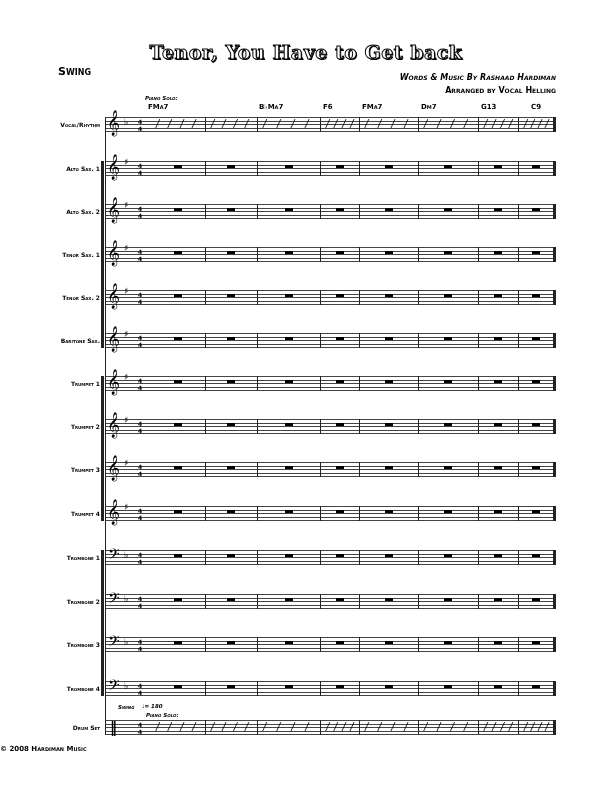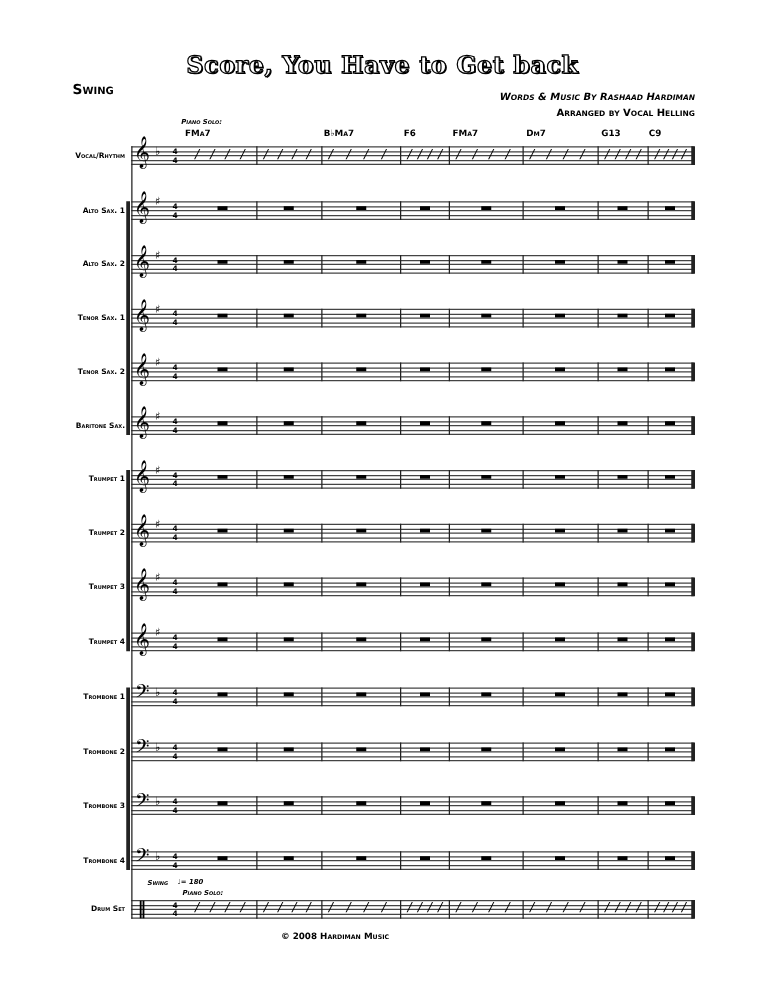--- a/index.html
+++ b/index.html
@@ -17,40 +17,40 @@
     .final { position:absolute; width:3px; background:#222; }
     .clef { position:absolute; font-family:"DejaVu Serif", serif; font-size:22px; line-height:1; }
     .acc { position:absolute; font-size:9px; font-family:"DejaVu Sans", sans-serif; line-height:1; }
     .ts { position:absolute; font-size:6px; font-weight:bold; line-height:7px; text-align:center; width:6px; }
     .rest { position:absolute; width:8px; height:3px; background:#000; }
     .slash { position:absolute; font-size:10px; font-style:italic; line-height:1; letter-spacing:5px; white-space:nowrap; }
     .chord { position:absolute; top:103px; font-size:7px; font-weight:bold; font-variant:small-caps; white-space:nowrap; }
     .small { font-size:5.5px; font-weight:bold; font-variant:small-caps; font-style:italic; }
     .bracket { position:absolute; width:3px; background:#222; }
     .sysline { position:absolute; width:1px; background:#222; }
-    .footer { left:0; width:536px; top:745px; text-align:center; font-size:7px; font-weight:bold; font-variant:small-caps; }
+    .footer { left:0; width:536px; top:745px; text-align:left; font-size:7px; font-weight:bold; font-variant:small-caps; }
   </style>
 </head>
 <body>
 
-<div class="abs title">Score, You Have to Get back</div>
+<div class="abs title">Tenor, You Have to Get back</div>
 <div class="abs score-label">Swing</div>
 <div class="abs credit credit1">Words &amp; Music By Rashaad Hardiman</div>
 <div class="abs credit credit2">Arranged by Vocal Helling</div>
 
 <div class="abs small" style="left:145px; top:95px;">Piano Solo:</div>
 
 <div id="chords">
     <div class="chord" style="left: 148px;">FMa7</div>
     <div class="chord" style="left: 259px;">B♭Ma7</div>
     <div class="chord" style="left: 323px;">F6</div>
     <div class="chord" style="left: 362px;">FMa7</div>
     <div class="chord" style="left: 421px;">Dm7</div>
     <div class="chord" style="left: 481px;">G13</div>
-    <div class="chord" style="left: 519px;">C9</div>
+    <div class="chord" style="left: 531px;">C9</div>
   </div>
 <div id="system">
     <div class="abs inst-label" style="top: 121px;">Vocal/Rhythm</div>
     <div class="staff" style="top: 117px;">
       <div class="line" style="top: 0px;"></div>
       <div class="line" style="top: 3.5px;"></div>
       <div class="line" style="top: 7px;"></div>
       <div class="line" style="top: 10.5px;"></div>
       <div class="line" style="top: 14px;"></div>
     </div>

